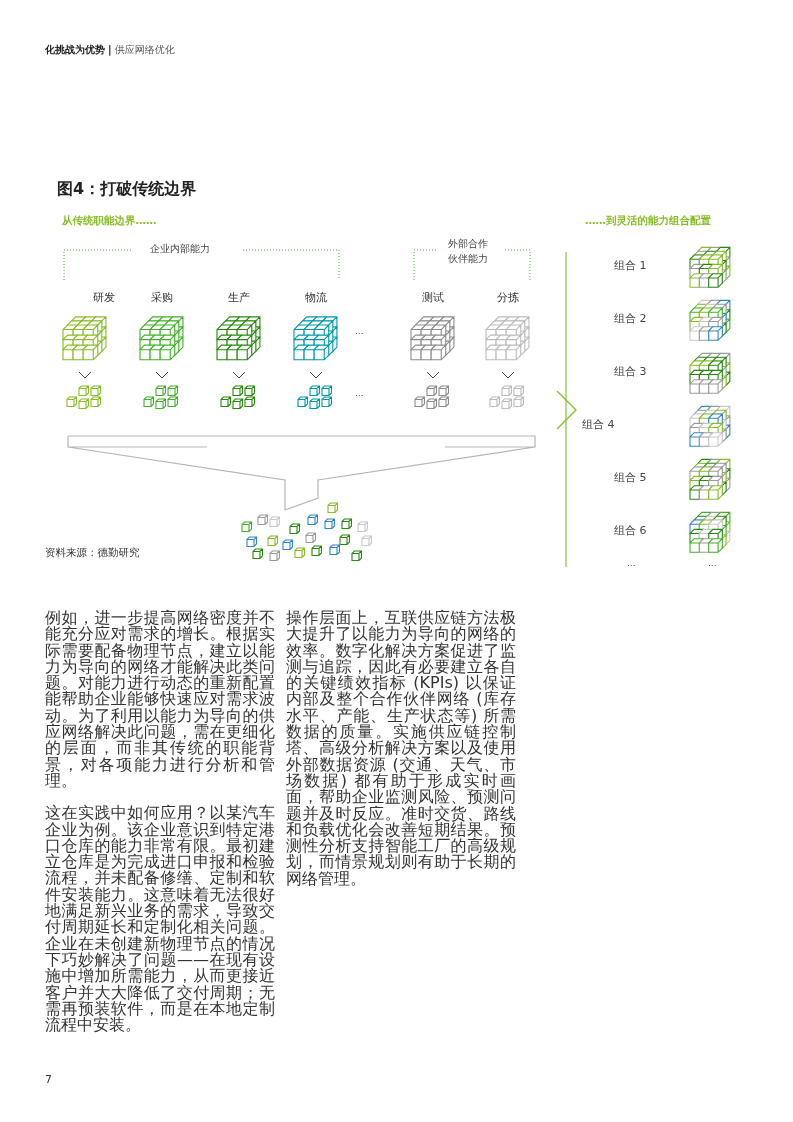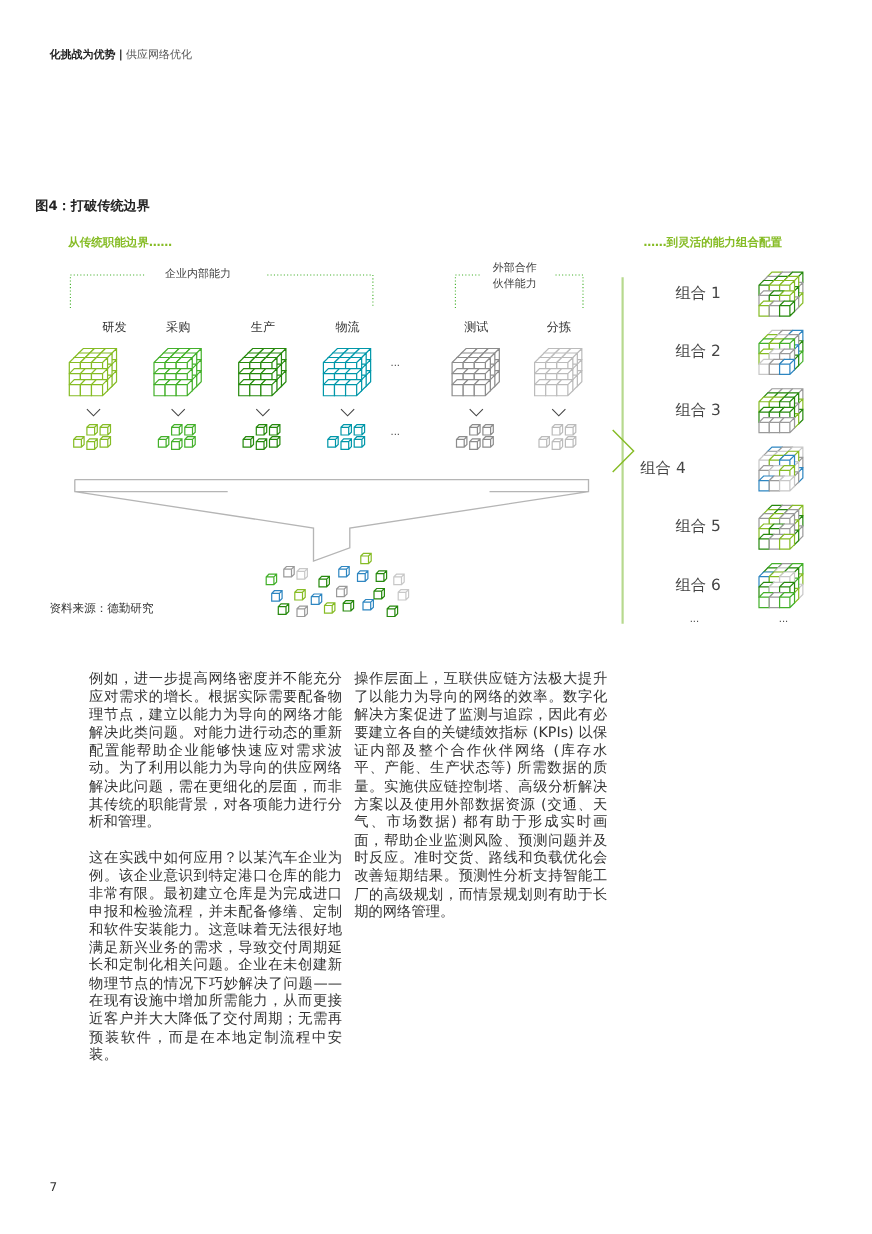--- a/index.html
+++ b/index.html
@@ -3,27 +3,27 @@
 <meta charset="utf-8">
 <style>
   html, body { margin: 0; padding: 0; background: #ffffff; }
   body { width: 793px; height: 1122px; position: relative; overflow: hidden;
          font-family: "DejaVu Sans", "Liberation Sans", sans-serif; color: #333; }
   .abs { position: absolute; }
   .header { left: 45px; top: 43px; font-size: 10px; letter-spacing: 0px; }
   .header .bold { font-weight: bold; color: #222; }
   .header .sep { font-weight: bold; color: #222; margin: 0 3px; }
   .header .sub { color: #555; }
-  .fig-title { left: 32px; top: 179px; font-size: 12px; font-weight: bold; color: #222; }
+  .fig-title { left: 57px; top: 179px; font-size: 16px; font-weight: bold; color: #222; }
   .green-label { font-size: 10.5px; color: #86BC25; font-weight: bold; }
   .gray-label { font-size: 10px; color: #444; }
   .cat-label { font-size: 11px; color: #333; width: 60px; text-align: center; }
-  .combo-label { font-size: 14px; color: #444; }
+  .combo-label { font-size: 11px; color: #444; }
   .source { left: 45px; top: 546px; font-size: 10.5px; color: #333; }
-  .body-col { font-size: 13px; line-height: 16.3px; color: #333; width: 230px; text-align: justify; margin-left: 36px; }
+  .body-col { font-size: 16px; line-height: 16.3px; color: #333; width: 230px; text-align: justify; }
   .body-col p { margin: 0 0 16px 0; }
   .page-num { left: 45px; top: 1073px; font-size: 11px; color: #333; }
   svg { position: absolute; left: 0; top: 0; overflow: visible; }
 </style>
 </head>
 <body>
 
 <div class="abs header">
   <span class="bold">化挑战为优势</span><span class="sep">|</span><span class="sub">供应网络优化</span>
 </div>

